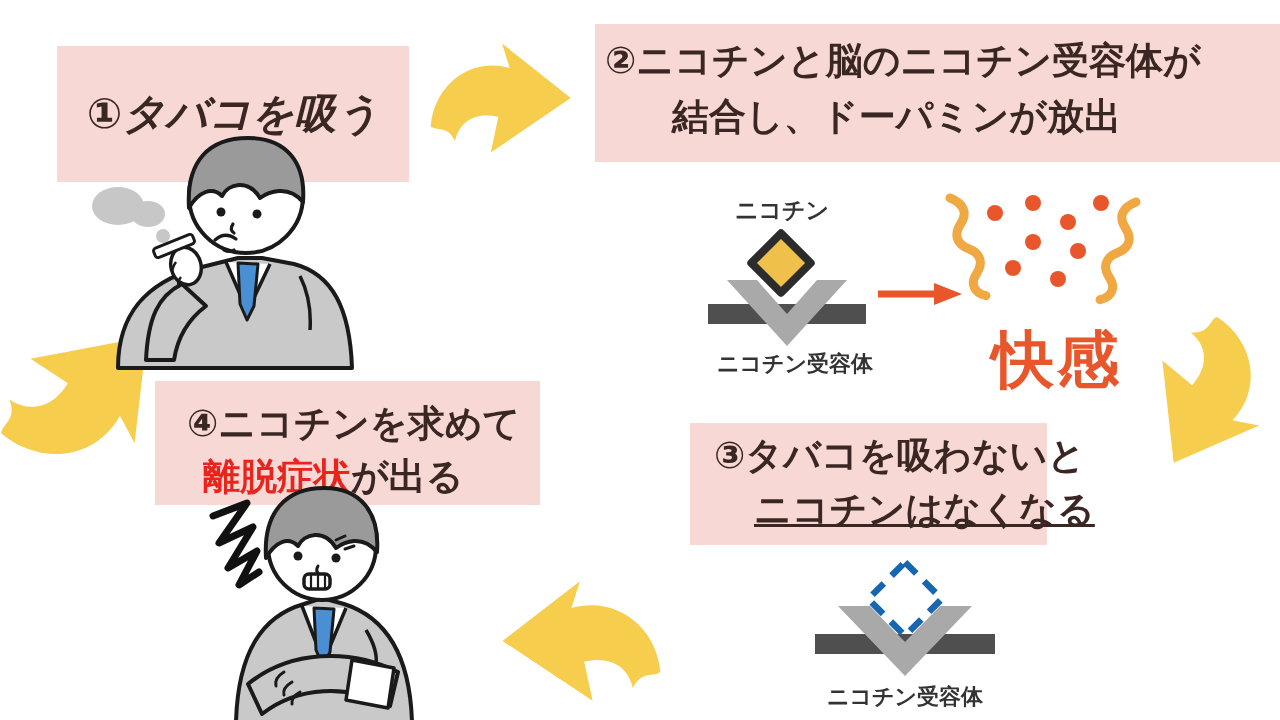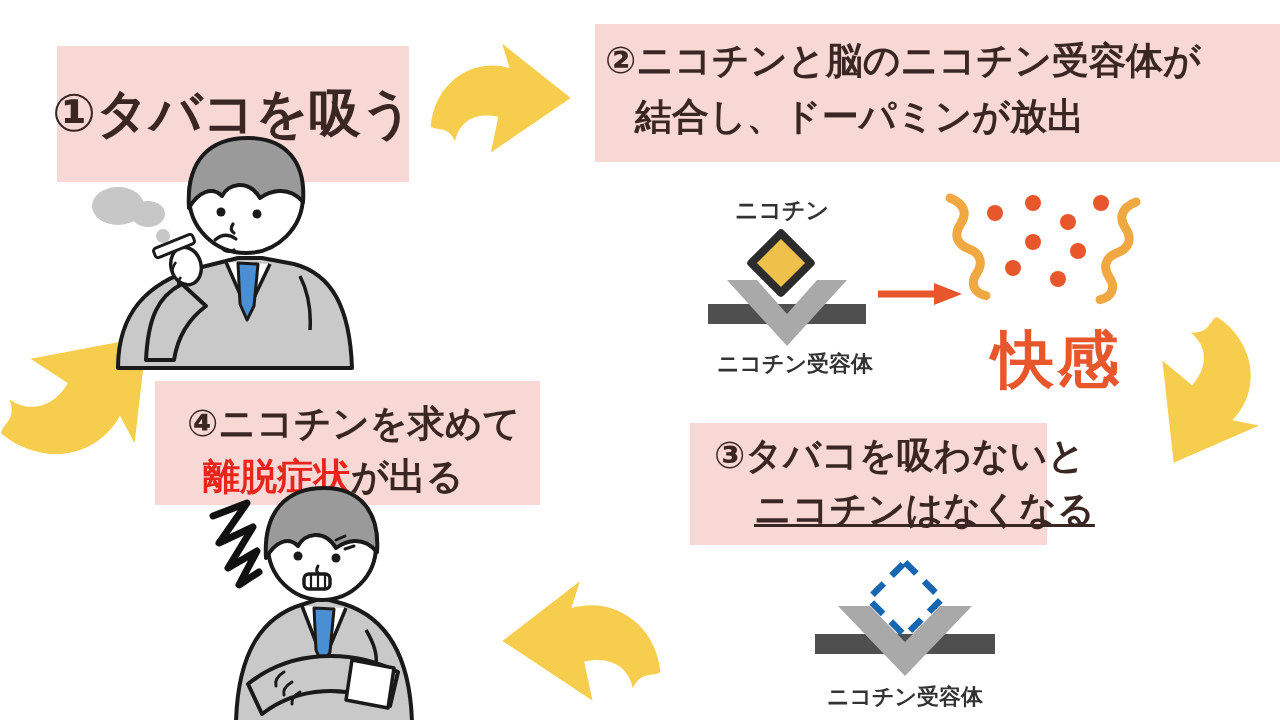--- a/index.html
+++ b/index.html
@@ -1,23 +1,23 @@
 <!DOCTYPE html>
 <html><head>
 <meta charset="utf-8">
 <style>
   html,body{margin:0;padding:0;background:#fff;}
   .canvas{position:relative;width:1280px;height:720px;background:#ffffff;overflow:hidden;
           font-family:"Liberation Sans","DejaVu Sans",sans-serif;}
   .box{position:absolute;background:#f8d8d5;color:#3a2723;font-weight:700;box-sizing:border-box;}
   .line{white-space:nowrap;line-height:1.15;}
-  #box1{left:57px;top:46px;width:352px;height:136px;font-size:52px;display:flex;align-items:center;justify-content:center;}
+  #box1{left:57px;top:46px;width:352px;height:136px;font-size:42px;display:flex;align-items:center;justify-content:center;font-style:italic;}
   #box2{left:595px;top:24px;width:685px;height:138px;font-size:37px;padding-top:16px;}
   #box2 .l1{padding-left:10px;}
-  #box2 .l2{padding-left:40px;margin-top:13px;}
+  #box2 .l2{padding-left:40px;margin-top:13px;margin-left:37px;}
   #box3{left:690px;top:423px;width:357px;height:122px;font-size:37px;padding-top:12px;}
   #box3 .l1{padding-left:24px;}
   #box3 .l2{padding-left:64px;margin-top:11px;text-decoration:underline;}
   #box4{left:155px;top:381px;width:385px;height:124px;font-size:37px;padding-top:22px;}
   #box4 .l1{padding-left:32px;}
   #box4 .l2{padding-left:48px;margin-top:10px;}
   .red{color:#e8241c;}
   .lbl{position:absolute;font-weight:700;color:#333333;white-space:nowrap;}
   #lbl-nicotine{left:712px;top:195px;width:140px;text-align:center;font-size:23px;font-family:Liberation Serif, serif;}
   #lbl-receptor1{left:700px;top:349px;width:190px;text-align:center;font-size:22px;}

